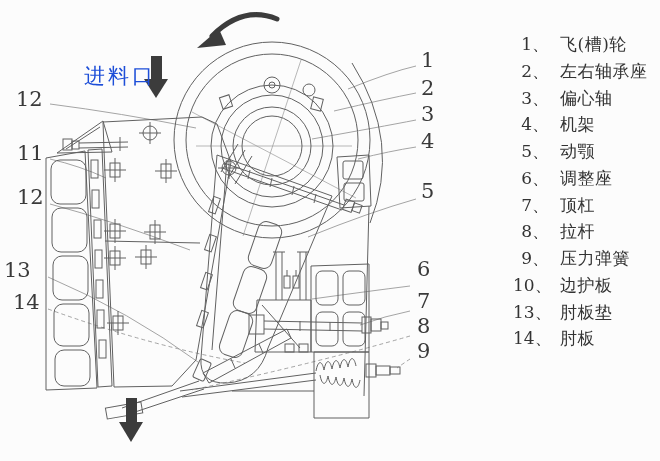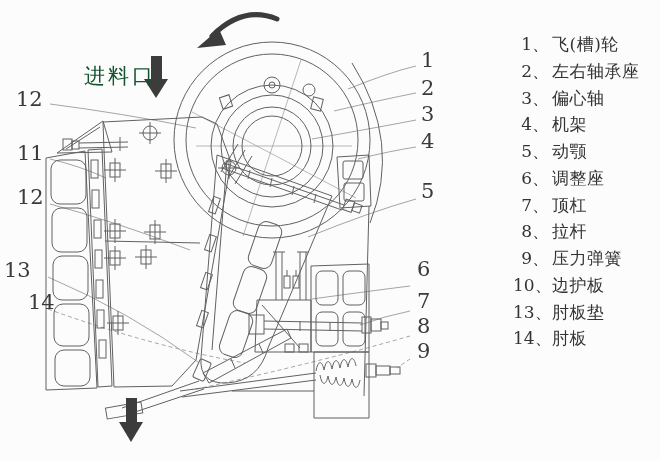--- a/index.html
+++ b/index.html
@@ -7,30 +7,30 @@
     position:relative;width:660px;height:461px;background:#fcfcfc;
     font-family:"DejaVu Serif","Liberation Serif",serif;
     overflow:hidden;
   }
   #drawing{position:absolute;left:0;top:0;}
   .callout{
     position:absolute;font-size:21px;color:#3a3a3a;line-height:1;
     font-family:"DejaVu Serif","Liberation Serif",serif;
   }
   .port-label{
-    position:absolute;font-size:21px;color:#14532d;letter-spacing:3px;
+    position:absolute;font-size:21px;color:#1d4ed8;letter-spacing:3px;
     line-height:1;white-space:nowrap;
   }
   #legend{
     position:absolute;left:513px;top:31px;width:146px;color:#333;
     font-size:17px;
   }
   .legend-row{display:flex;line-height:26.75px;white-space:nowrap;}
   .legend-num{width:36px;text-align:right;flex:none;}
-  .legend-name{margin-left:3px;letter-spacing:0.5px;}
+  .legend-name{margin-left:11px;letter-spacing:0.5px;}
 </style>
 </head>
 <body>
 
 <div id="stage">
 
   <svg id="drawing" width="660" height="461" viewBox="0 0 660 461">
 
     <g stroke="#9a9a9a" stroke-width="0.7" fill="none">
       <line x1="196" y1="146" x2="352" y2="146"></line>
@@ -249,21 +249,21 @@
   <div class="callout" style="left:421px;top:181px">5</div>
   <div class="callout" style="left:417px;top:259px">6</div>
   <div class="callout" style="left:417px;top:291px">7</div>
   <div class="callout" style="left:417px;top:316px">8</div>
   <div class="callout" style="left:417px;top:341px">9</div>
 
   <div class="callout" style="left:16px;top:89px">12</div>
   <div class="callout" style="left:17px;top:143px">11</div>
   <div class="callout" style="left:17px;top:187px">12</div>
   <div class="callout" style="left:4px;top:260px">13</div>
-  <div class="callout" style="left:28px;top:292px">14</div>
+  <div class="callout" style="left:13px;top:292px">14</div>
 
   <div id="legend">
     <div class="legend-row">
         <span class="legend-num">1、</span>
         <span class="legend-name">飞(槽)轮</span>
       </div>
     <div class="legend-row">
         <span class="legend-num">2、</span>
         <span class="legend-name">左右轴承座</span>
       </div>

